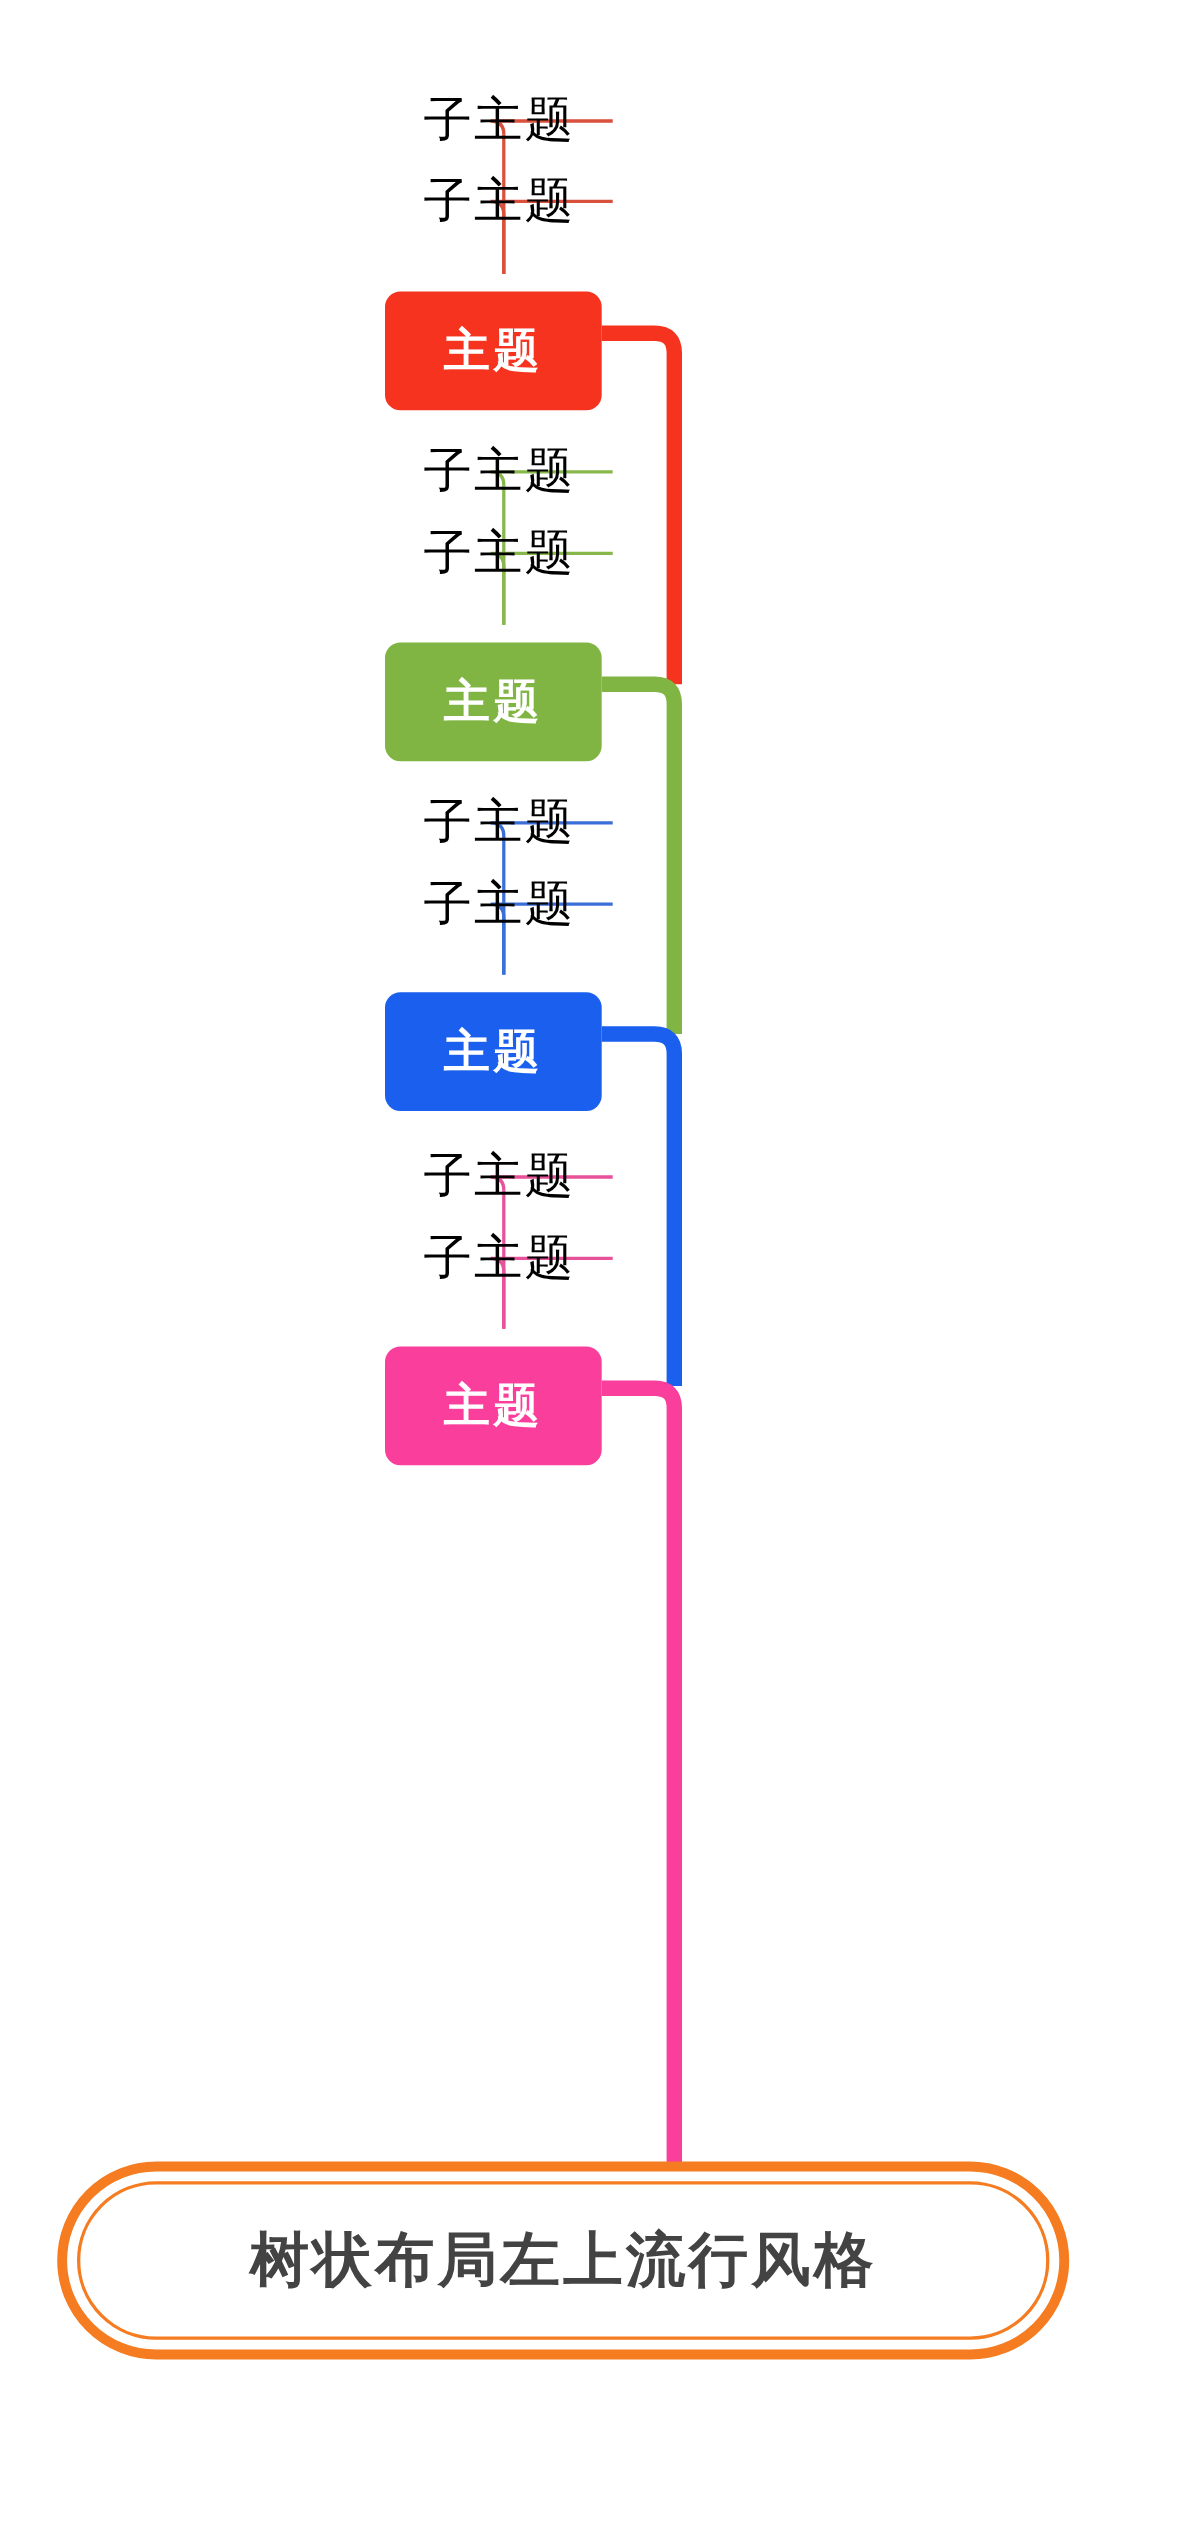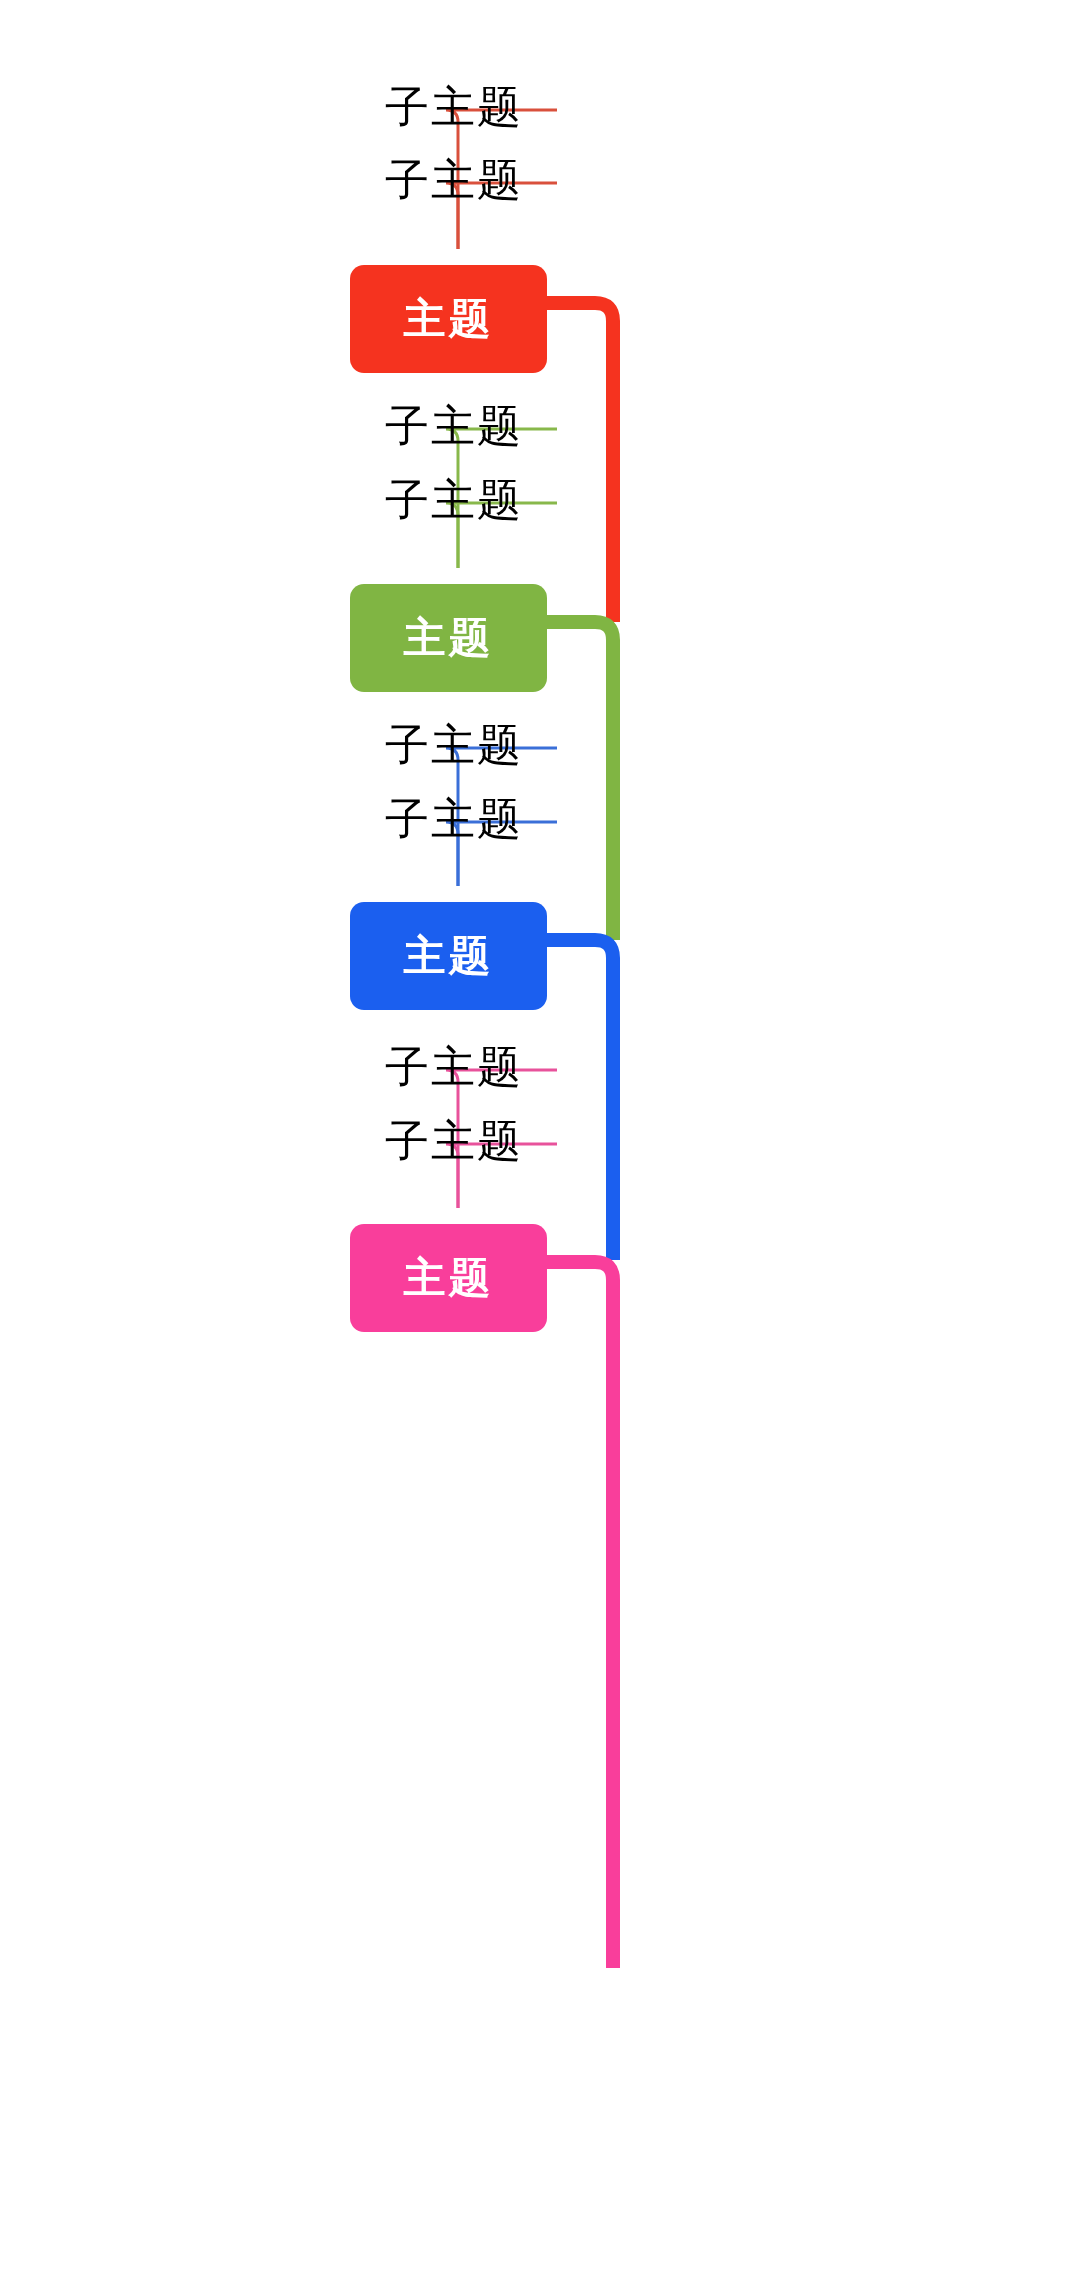--- a/index.html
+++ b/index.html
@@ -24,21 +24,21 @@
     width: 1075px;
     height: 2293px;
   }
   .subtopic {
     position: absolute;
     color: #000000;
     font-size: 44px;
     line-height: 1;
     letter-spacing: 2px;
     white-space: nowrap;
-    font-family: Liberation Mono, monospace;
+    font-family: Liberation Serif, serif;
     transform: translateY(-50%);
     text-align: right;
   }
   .topic-box {
     position: absolute;
     display: flex;
     align-items: center;
     justify-content: center;
     border-radius: 14px;
     color: #ffffff;
@@ -118,14 +118,18 @@
       </div>
       <div class="subtopic" style="left: 385px; top: 748px;">子主题</div>
       <div class="subtopic" style="left: 385px; top: 822px;">子主题</div>
       <div class="topic-box" style="left: 350px; top: 1208px; width: 197px; height: 108px; background: rgb(249, 62, 155);">
         <span style="color: rgb(255, 255, 255);">主题</span>
       </div>
       <div class="subtopic" style="left: 385px; top: 1070px;">子主题</div>
       <div class="subtopic" style="left: 385px; top: 1144px;">子主题</div>
     </div>
 
+  <div class="root-node" id="root-node" style="left: 52px; top: 1965px; width: 920px; height: 180px; background: rgb(255, 255, 255); border-width: 9px; border-color: rgb(245, 124, 32); border-radius: 90px;">
+    <div class="root-inner-ring" id="root-inner-ring" style="inset: 9px; border-width: 3px; border-color: rgb(245, 124, 32); border-radius: 81px;"></div>
+    <span class="root-label" style="color: rgb(67, 67, 67);">树状布局左上流行风格</span>
+  </div>
 
 </div>
 
 </body></html>

